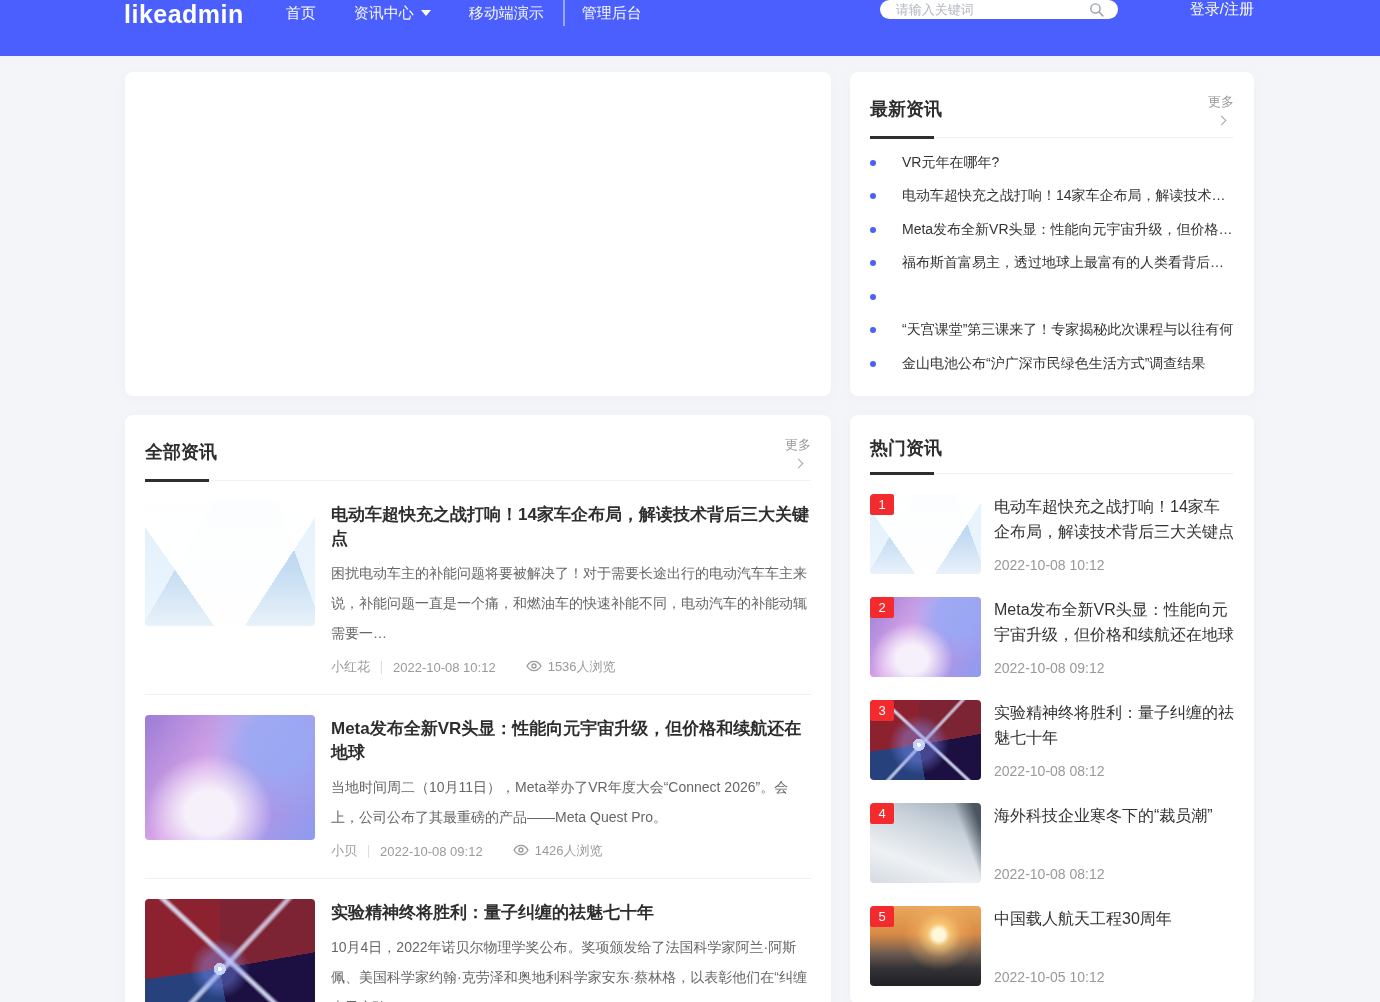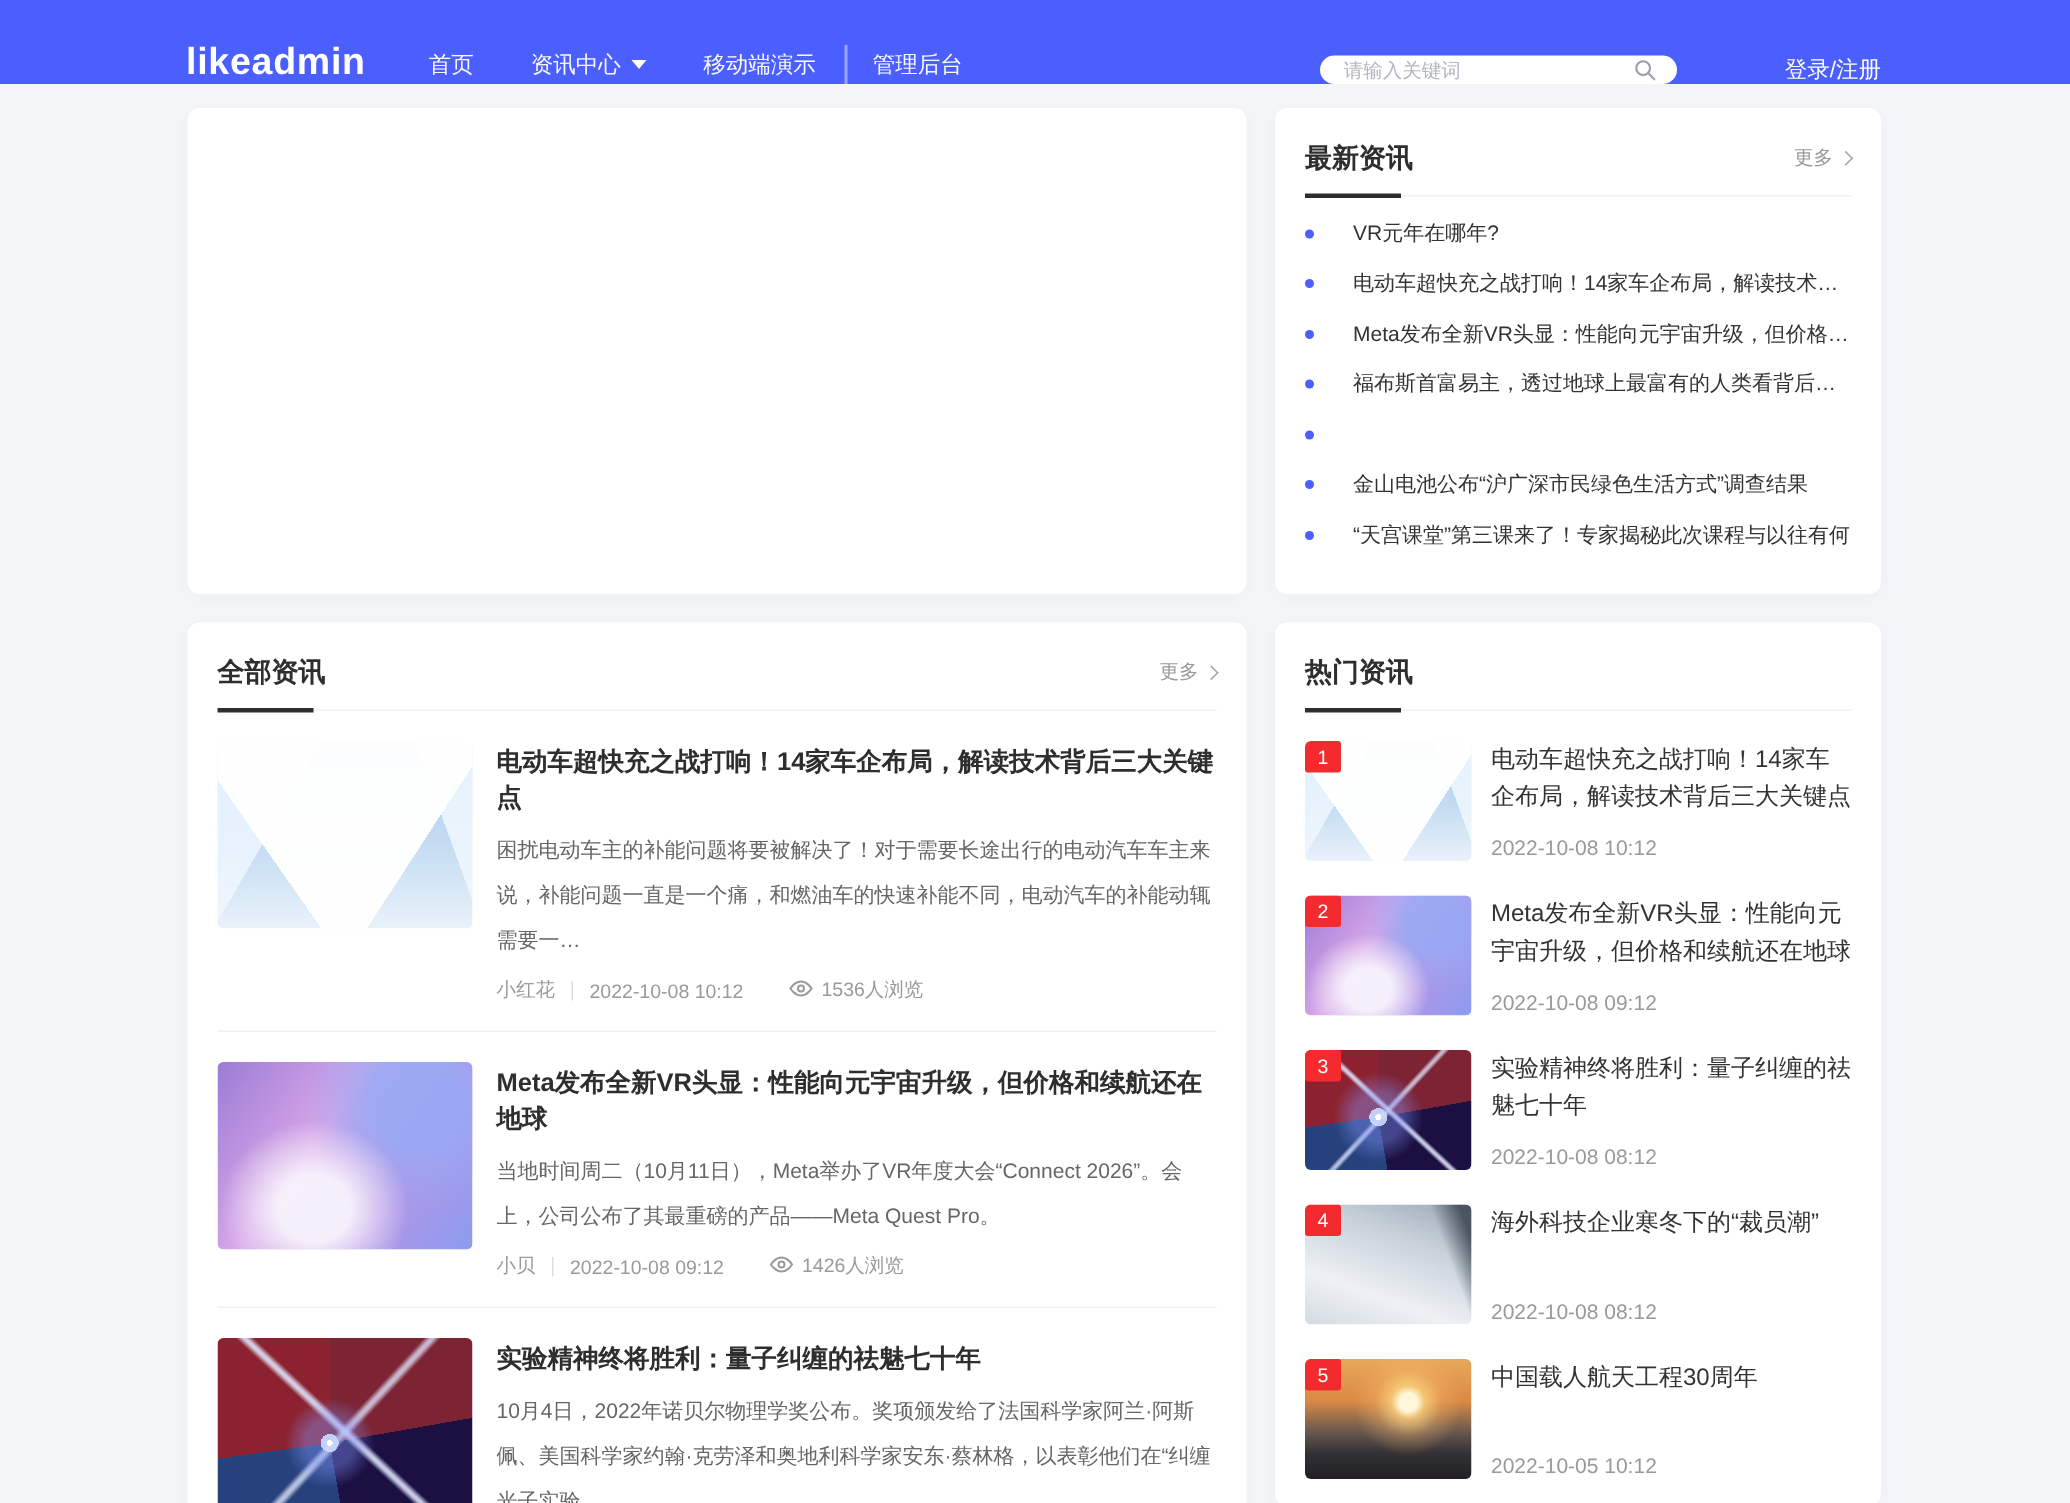--- a/index.html
+++ b/index.html
@@ -4,21 +4,21 @@
 <style>
   * { margin:0; padding:0; box-sizing:border-box; }
   html,body { width:1380px; height:1002px; overflow:hidden; }
   body {
     background:#f4f5f8;
     font-family:"Liberation Sans","DejaVu Sans",sans-serif;
     color:#333;
   }
   
   .navbar {
-    height:56px; background:#4a5ffe; display:flex; align-items:flex-end;
+    height:56px; background:#4a5ffe; display:flex; align-items:flex-start;
   }
   .logo {
     margin-left:124px; font-size:25px; font-weight:bold; color:#fff;
     letter-spacing:.5px; cursor:pointer;
   }
   .nav { display:flex; align-items:center; margin-left:42px; }
   .nav-link {
     color:rgba(255,255,255,.97); font-size:15px; text-decoration:none;
     display:flex; align-items:center; cursor:pointer; margin-left:38px;
   }
@@ -50,21 +50,21 @@
 
   
   .card-header {
     margin:0 20px; padding:21px 0 13px; display:flex; justify-content:space-between;
     align-items:center; border-bottom:1px solid #f0f1f3; position:relative;
   }
   .card-header::after {
     content:""; position:absolute; left:0; bottom:-2px; width:64px; height:3px; background:#2e2e2e;
   }
   .card-title { font-size:18px; font-weight:bold; color:#2e2e2e; }
-  .more { display:flex; align-items:center; gap:5px; color:#999; font-size:13px; text-decoration:none; cursor:pointer; }
+  .more { display:flex; align-items:center; gap:5px; color:#999; font-size:13px; text-decoration:none; cursor:pointer;flex-direction:column; }
   .chev {
     width:7px; height:7px; border-top:1.5px solid #a5a5a5; border-right:1.5px solid #a5a5a5;
     transform:rotate(45deg); display:inline-block; margin-top:1px;
   }
 
   
   .latest-list { list-style:none; margin-top:8px; padding:0 20px; }
   .latest-list li { display:flex; align-items:center; height:33.5px; font-size:14px; color:#333; cursor:pointer; }
   .dot { width:6px; height:6px; border-radius:50%; background:#4a5ffe; margin-right:10px; flex:none; }
   .latest-text { white-space:nowrap; overflow:hidden; text-overflow:ellipsis;margin-left:16px; }
@@ -252,25 +252,25 @@
           </li>
         <li>
             <span class="dot"></span>
             <span class="latest-text">福布斯首富易主，透过地球上最富有的人类看背后本质</span>
           </li>
         <li>
             <span class="dot"></span>
           </li>
         <li>
             <span class="dot"></span>
+            <span class="latest-text">“天宫课堂”第三课来了！专家揭秘此次课程与以往有何</span>
+          </li>
+        <li>
+            <span class="dot"></span>
             <span class="latest-text">金山电池公布“沪广深市民绿色生活方式”调查结果</span>
-          </li>
-        <li>
-            <span class="dot"></span>
-            <span class="latest-text">“天宫课堂”第三课来了！专家揭秘此次课程与以往有何</span>
           </li>
       </ul>
     </section>
 
     <section class="card">
       <div class="card-header">
         <h2 class="card-title">热门资讯</h2>
       </div>
       <div class="hot-list">
 

